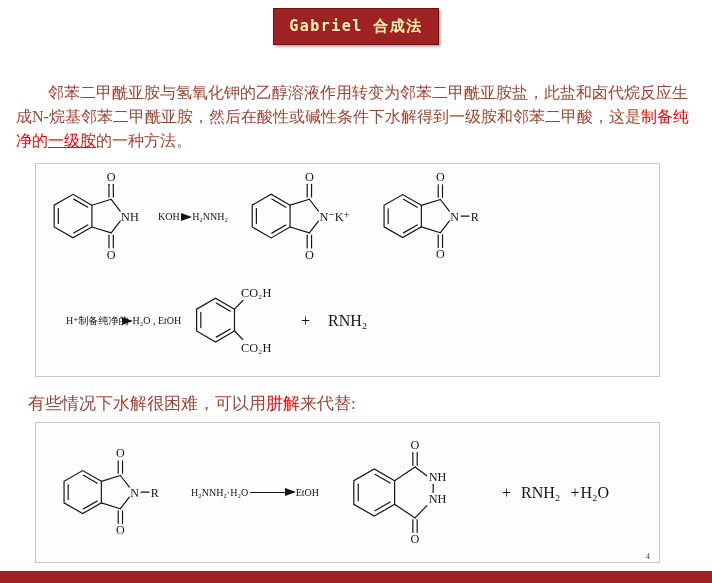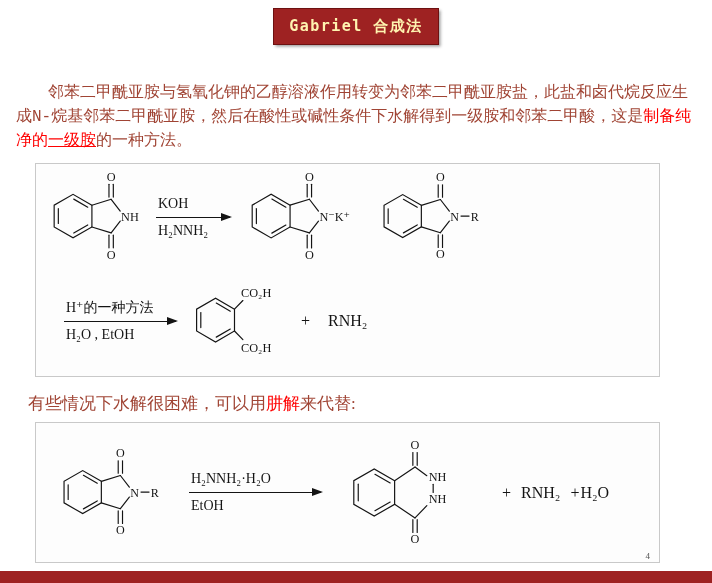--- a/index.html
+++ b/index.html
@@ -19,21 +19,21 @@
   }
   .banner-title {
     font-family:"DejaVu Sans Mono","Liberation Mono",monospace;
     font-weight:700; font-size:15px; letter-spacing:1.5px;
     color:var(--banner-fg,#fff4b0); white-space:nowrap;
   }
 
   
   .intro {
     margin:36px 16px 0;
-    font-family:Liberation Mono, monospace;
+    font-family:Liberation Serif, serif;
     font-size:16px; line-height:24px;
     color:var(--body-text,#a04434);
     text-indent:2em;
   }
   .accent { color:var(--accent-red,#ff0000); }
   .accent-u { color:var(--accent-red,#ff0000); text-decoration:underline; }
 
   
   .scheme-box {
     margin:10px 0 0 35px; width:625px;
@@ -43,22 +43,22 @@
   }
   .rxn-row { display:flex; align-items:center; }
 
   
   .struct { flex:0 0 auto; }
   .struct path { fill:none; stroke:var(--ink,#141414); stroke-width:1.3; stroke-linecap:round; }
   .struct text { fill:var(--ink,#141414); font-family:"Liberation Serif","DejaVu Serif",serif; font-size:13.5px; }
 
   
   .rxn-arrow {
-    flex:0 0 auto; display:flex; flex-direction:column; 
-    font-family:"Liberation Serif","DejaVu Serif",serif; font-size:14px;
+    flex:0 0 auto; display:flex; flex-direction:row; align-items:center;
+    font-family:"Liberation Serif","DejaVu Serif",serif; font-size:10px;
     color:var(--ink,#141414);
   }
   .arrow-text { white-space:nowrap; line-height:18px; padding:0 2px; }
   .arrow-shaft { width:100%; height:0; border-top:1.3px solid var(--ink,#141414); position:relative; margin:4px 0; }
   .arrow-shaft::after {
     content:""; position:absolute; right:-2px; top:-4.7px;
     border-left:11px solid var(--ink,#141414);
     border-top:4px solid transparent; border-bottom:4px solid transparent;
   }
 
@@ -160,21 +160,21 @@
       <text x="74" y="16" text-anchor="middle">O</text>
       <text x="74" y="102" text-anchor="middle">O</text>
       <text x="85" y="60">N</text>
       <text x="108" y="60">R</text>
     </svg>
   </div>
 
   <div class="rxn-row" style="padding-left:20px; margin-top:2px;">
 
     <div class="rxn-arrow" style="width:112px;">
-      <div class="arrow-text">H⁺的一种方法</div>
+      <div class="arrow-text">H⁺制备纯净的</div>
       <div class="arrow-shaft"></div>
       <div class="arrow-text">H₂O , EtOH</div>
     </div>
 
     <svg class="struct" width="93" height="102" viewBox="0 0 102 112" style="margin-left:14px;">
       <g>
         <path d="M48.8,43 L28,31 L7.2,43 L7.2,67 L28,79 L48.8,67 Z"></path>
         <path d="M44.2,45.2 L28.8,36.3"></path>
         <path d="M11.8,46.8 L11.8,63.2"></path>
         <path d="M28.8,73.7 L44.2,64.8"></path>

